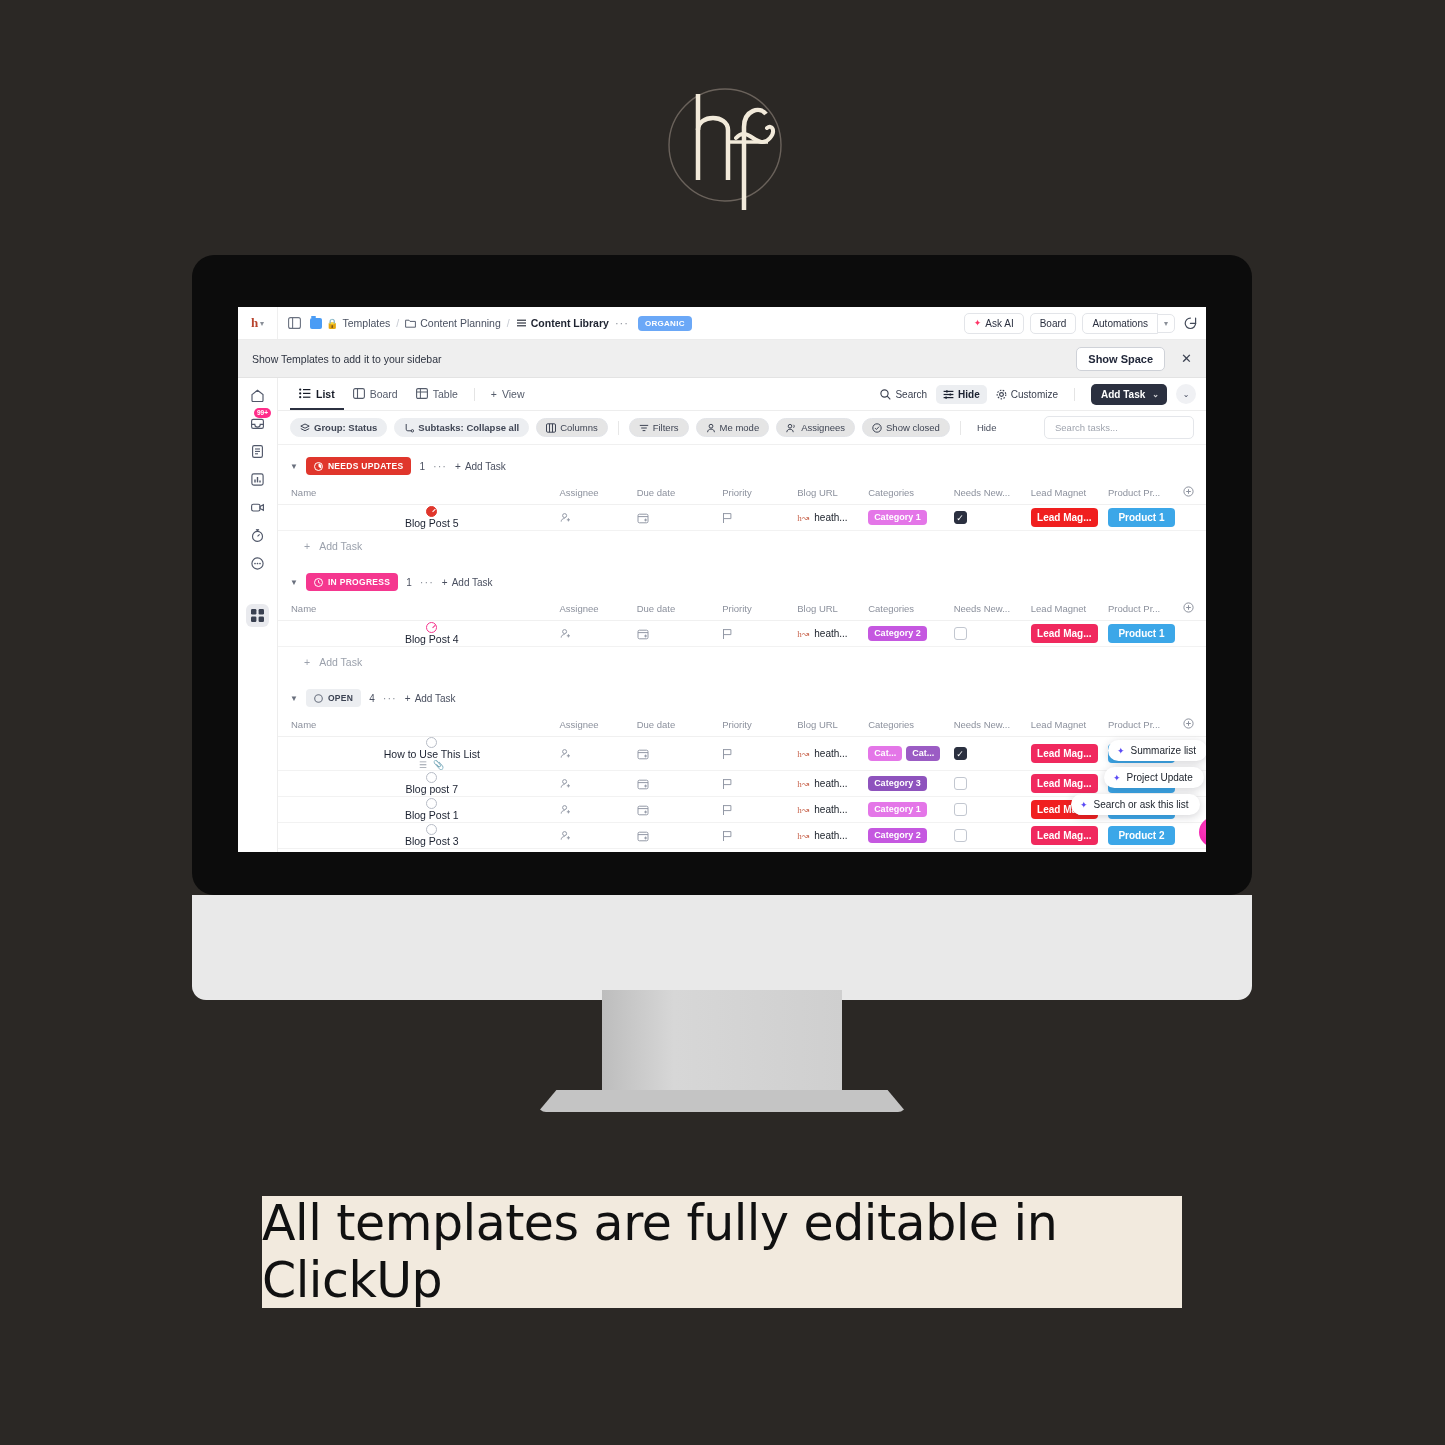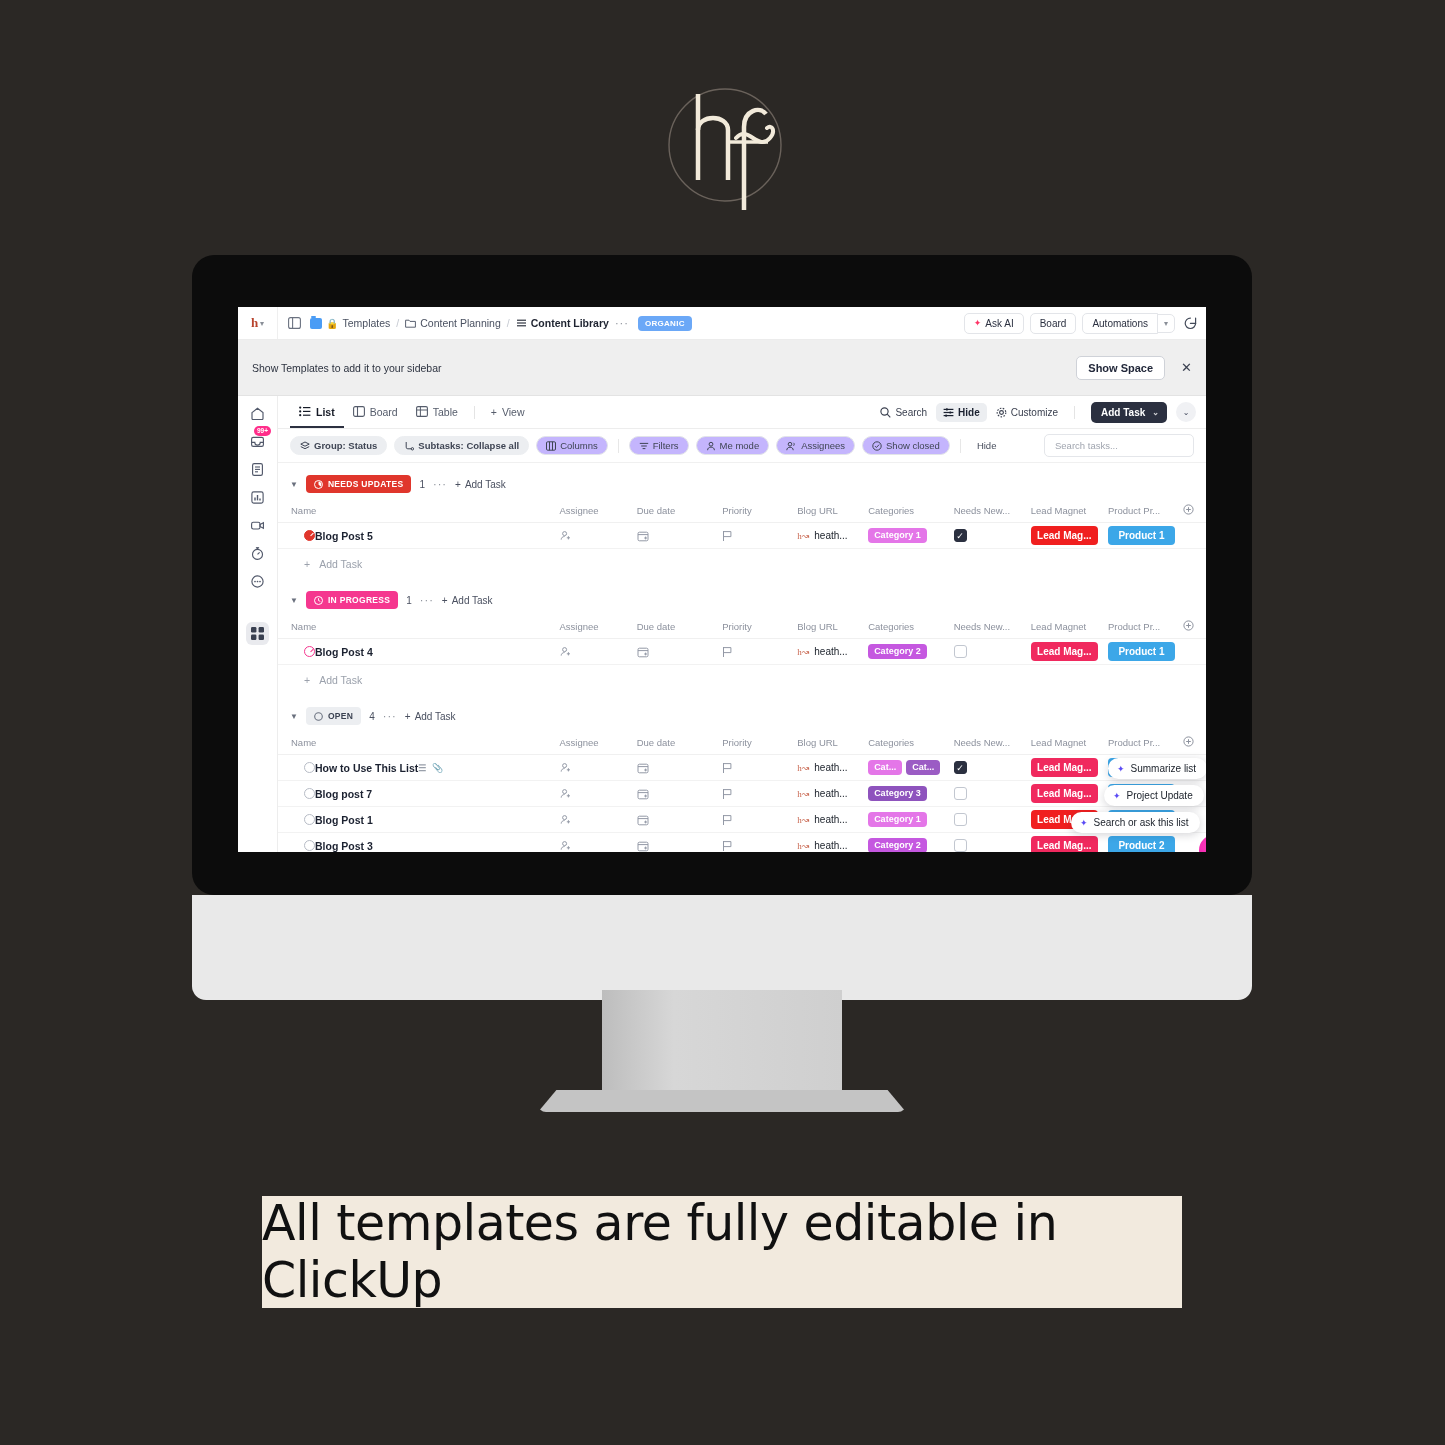--- a/index.html
+++ b/index.html
@@ -82,21 +82,21 @@
     margin-left:6px; white-space:nowrap;
   }
   .tb-btn.split { border-radius:5px 0 0 5px; margin-left:6px;}
   .tb-btn.splitend { border-radius:0 5px 5px 0; margin-left:-1px; padding:4px 6px;}
   .sparkle { color:#f36; font-size:9px;}
   .icon-search-circle { margin-left:9px; color:#434a59; display:flex;}
 
   
   .banner {
     display:flex; align-items:center;
-    height:56px; background:#efefef; padding:0 14px 0 14px;
+    height:38px; background:#efefef; padding:0 14px 0 14px;
     font-size:10.5px; color:#2d3340;
     border-bottom:1px solid #e3e3e3;
   }
   .show-space {
     border:1px solid #cfd2d8; background:#fff; border-radius:5px;
     padding:5px 11px; font-size:11px; color:#22283a; font-weight:600;
   }
   .banner-x { margin-left:16px; color:#3a4050; font-size:13px; }
 
   
@@ -146,21 +146,21 @@
   }
 
   
   .filterbar {
     display:flex; align-items:center; height:34px;
     padding:0 12px; gap:7px; border-bottom:1px solid #f0f0f0;
   }
   .chip {
     display:flex; align-items:center; gap:4px;
     border:1px solid #e2e4e8; border-radius:11px;
-    padding:3px 9px; font-size:9.5px; color:#3f4554; background:#c4b5fd;
+    padding:3px 9px; font-size:9.5px; color:#3f4554; background:#e5e5e5;
     white-space:nowrap;
   }
   .chip.solid { background:#eceef1; border-color:#eceef1; font-weight:600;text-align:center;}
   .fdiv { width:1px; height:14px; background:#e7e7e7; margin:0 3px;}
   .plain-hide { font-size:9.5px; color:#474d5c; padding:0 6px;}
   .searchtasks {
     margin-left:auto; width:150px;
     border:1px solid #e4e6ea; border-radius:5px;
     padding:5px 10px; font-size:9.5px; color:#a0a5af; background:#fff;
   }
@@ -195,21 +195,21 @@
   .c-due   { width:82px; }
   .c-pri   { width:72px;margin-left:32px; }
   .c-url   { width:68px; }
   .c-cat   { width:82px; }
   .c-need  { width:74px; }
   .c-lead  { width:74px; }
   .c-prod  { width:72px; }
   .c-plus  { width:22px; }
   th.c-name { padding-left:13px !important; }
 
-  .taskname { display:flex; align-items:center; font-weight:700; }
+  .taskname { display:flex; align-items:center; font-weight:400;flex-direction:column; }
   .ring {
     width:11px; height:11px; border-radius:50%;
     border:1.6px solid #b7bcc6; flex:none;
   }
   .ring.red { border-color:#e0362c; background:#e0362c; position:relative;}
   .ring.pink { border-color:#f5378f; position:relative;}
   .ring.red:after, .ring.pink:after{
     content:""; position:absolute; left:50%; top:1px; width:1.4px; height:4px;
     background:#fff; transform-origin: bottom center; transform:rotate(45deg);
   }

